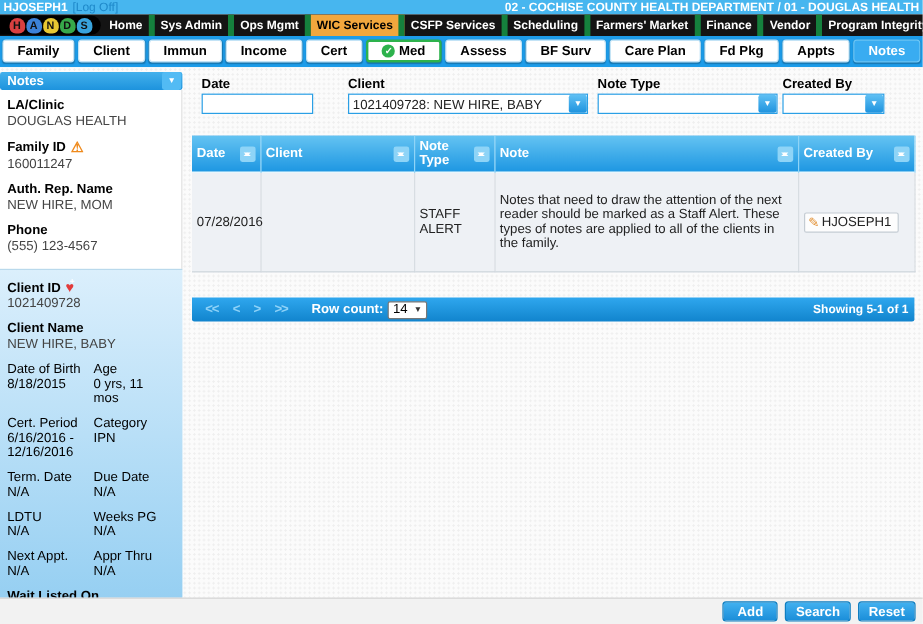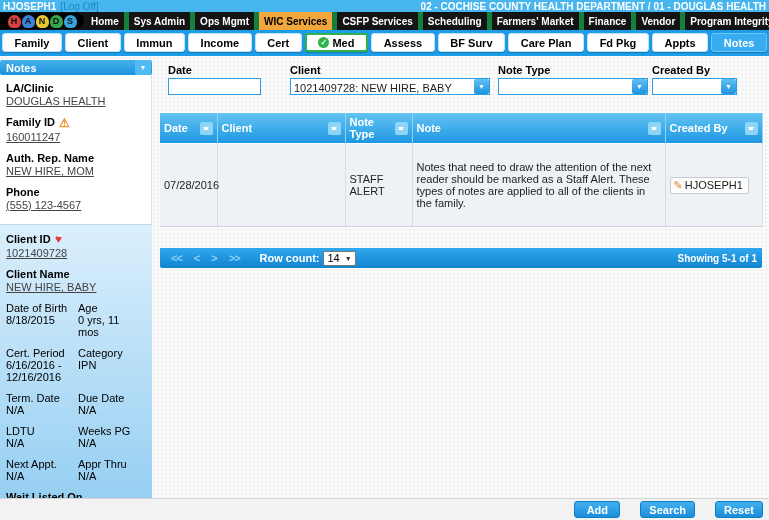--- a/index.html
+++ b/index.html
@@ -41,21 +41,21 @@
   
   .sidebar { position:absolute; left:0; top:4px; width:152px; height:438px; display:flex; flex-direction:column; }
   .side-header { height:17px; background:linear-gradient(#44b1ec,#1d93dd); border-radius:2px; color:#fff;
                  font-weight:bold; display:flex; align-items:center; padding-left:6px; }
   .side-header .dd-btn { margin-left:auto; width:16px; height:15px; background:#52bbf4; border-radius:2px;
                          color:#fff; font-size:7px; display:flex; align-items:center; justify-content:center;
                          margin-right:1px; cursor:pointer; }
   .side-top { background:#fff; padding:7px 6px 4px 6px; border-right:1px solid #e2e2e2; }
   .fld { margin-bottom:9px; }
   .fld .lbl { font-weight:bold; color:#000; }
-  .fld .val { color:#444; margin-top:1px;text-decoration:underline; }
+  .fld .val { color:#444; margin-top:1px; }
   .warn-icon { color:#ef8a1c; font-size:12px; margin-left:4px; vertical-align:-1px; }
   .heart-icon { color:#e23b3b; font-size:12px; margin-left:4px; position:relative; }
   .heart-icon::after { content:"+"; position:absolute; left:3.5px; top:0px; color:#fff; font-size:7px; font-weight:bold; }
   .side-client { flex:1; background:linear-gradient(#dbeffc,#8fccf1); padding:7px 6px 2px 6px; border-top:1px solid #b9d9ec; }
   .pair { display:flex; margin-bottom:9px; }
   .pair .cell { width:72px; padding-right:4px; }
   .pair .cell.r { flex:1; width:auto; }
 
   
   .main { position:absolute; left:160px; top:0; right:0; bottom:22px; }
@@ -91,21 +91,21 @@
   .pg-arrow { color:#8ed2f8; font-weight:bold; font-size:11px; margin:0 6px; cursor:pointer; letter-spacing:-1px; }
   .rowcount-label { margin-left:14px; margin-right:4px; }
   .rowcount-select { background:#fff; border:1px solid #777; border-radius:2px; height:15px; color:#000; font-weight:normal;
                      display:flex; align-items:center; padding:0 3px; gap:5px; cursor:pointer; }
   .rowcount-select .caret { font-size:7px; color:#333; }
   .showing { margin-left:auto; font-size:10px; }
 
   
   .bottom-strip { position:absolute; left:0; right:0; bottom:0; height:22px; background:#f2f2f2;
                   border-top:1px solid #d5d5d5; display:flex; align-items:center; justify-content:flex-end;
-                  gap:20px; padding-right:6px; }
+                  gap:6px; padding-right:6px; }
   .action-btn { min-width:46px; height:17px; border:1px solid #0f7ec0; border-radius:3px;
                 background:linear-gradient(#42b1f0,#1b8ed9); color:#fff; font-weight:bold; font-size:11px;
                 font-family:"Liberation Sans",sans-serif; cursor:pointer; padding:0 8px; }
 </style>
 </head>
 <body>
 
 <div class="userbar">
   <span>HJOSEPH1</span>
   <span class="logoff">[Log Off]</span>

